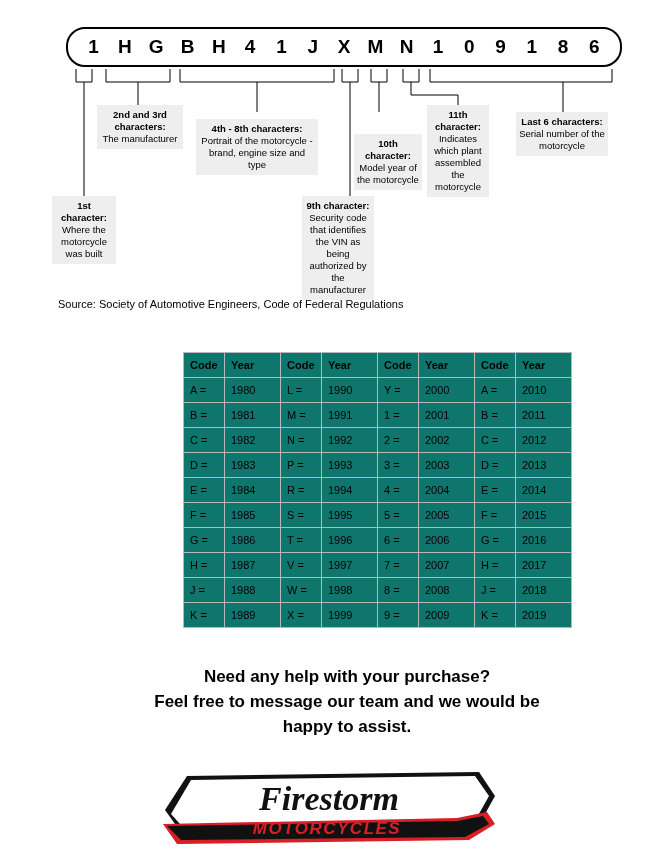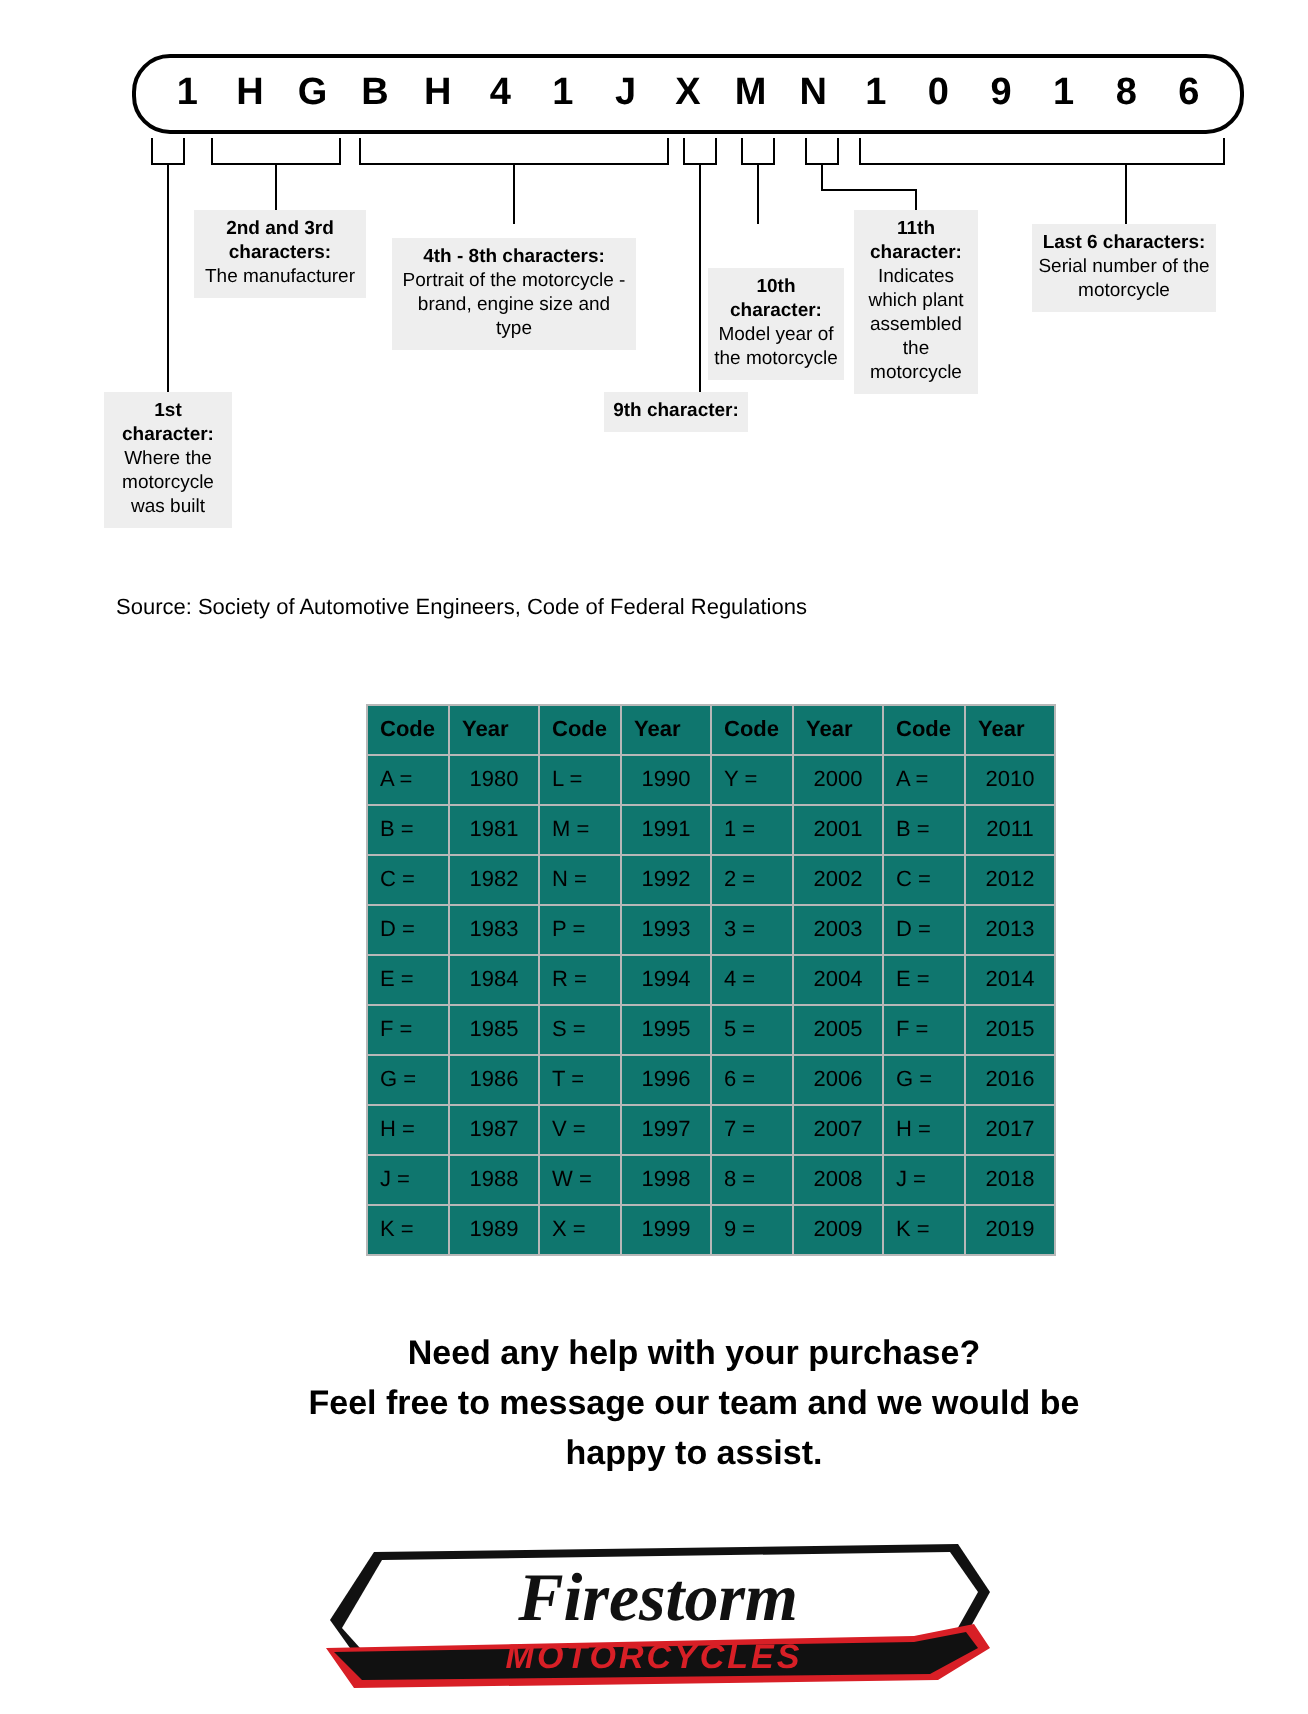--- a/index.html
+++ b/index.html
@@ -95,21 +95,21 @@
     text-align: left;
     font-weight: normal;
     height: 25px;
     white-space: nowrap;
   }
   #year-table th {
     font-weight: bold;
     text-align: left;
   }
   #year-table td.code { width: 41px; }
-  #year-table td.year { width: 45px; text-align: center; }
+  #year-table td.year { width: 56px; }
 
   
   #help-text {
     position: absolute;
     left: 0;
     top: 664px;
     width: 654px;
     text-align: center;
     font-size: 17px;
     font-weight: bold;
@@ -185,20 +185,21 @@
   <span>The manufacturer</span>
 </div>
 
 <div class="caption" id="cap-4th8th">
   <span class="cap-title">4th - 8th characters:</span>
   <span>Portrait of the motorcycle - brand, engine size and type</span>
 </div>
 
 <div class="caption" id="cap-9th">
   <span class="cap-title">9th character:</span>
+  <span>Security code that identifies the VIN as being authorized by the manufacturer</span>
 </div>
 
 <div class="caption" id="cap-10th">
   <span class="cap-title">10th character:</span>
   <span>Model year of the motorcycle</span>
 </div>
 
 <div class="caption" id="cap-11th">
   <span class="cap-title">11th character:</span>
   <span>Indicates which plant assembled the motorcycle</span>

